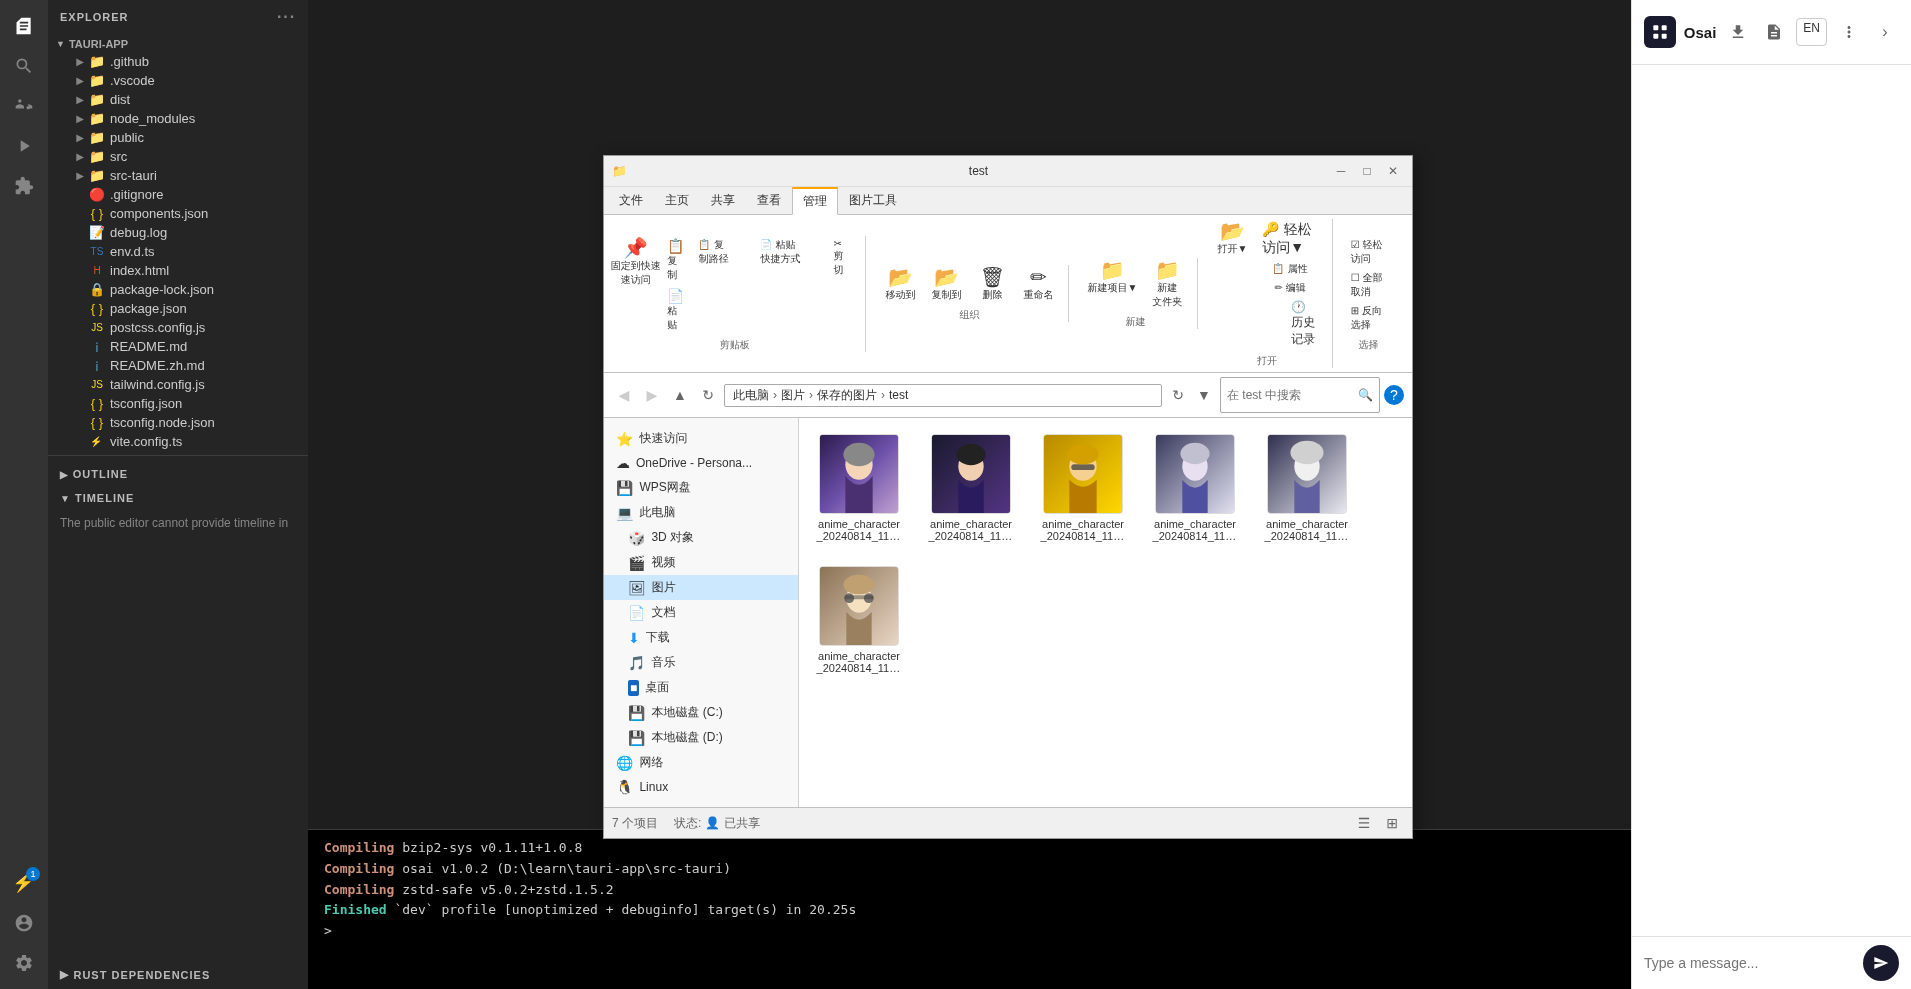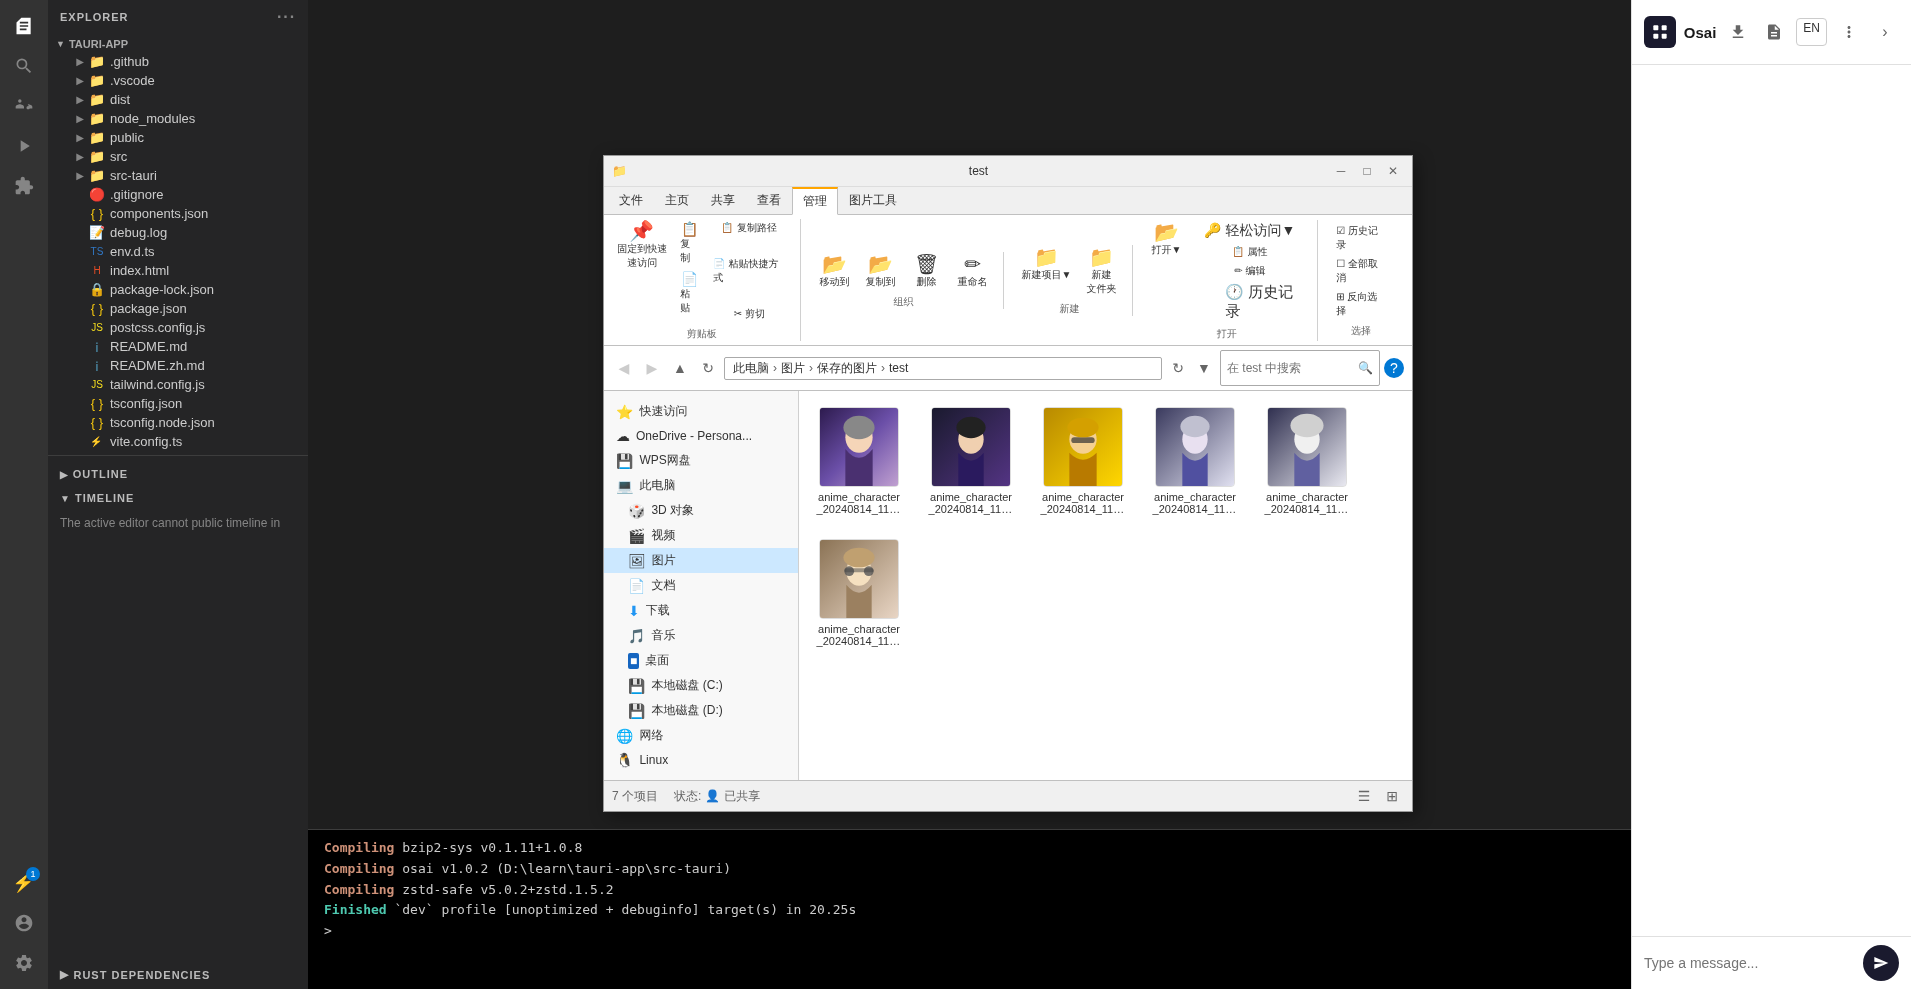--- a/index.html
+++ b/index.html
@@ -692,21 +692,21 @@
   <div class="divider-h"></div>
 
   <div class="section-label">
     <span class="arr">▶</span>
     <span>OUTLINE</span>
   </div>
   <div class="section-label">
     <span class="arr">▼</span>
     <span>TIMELINE</span>
   </div>
-  <div class="timeline-note">The active editor cannot public timeline in</div>
+  <div class="timeline-note">The public editor cannot provide timeline in</div>
 
   <div style="flex:1"></div>
   <div class="rust-deps">
     <span>▶</span>
     <span>RUST DEPENDENCIES</span>
   </div>
 </div>
 
 <div class="main-area">
 
@@ -742,21 +742,21 @@
             <div style="display:flex; flex-direction:column; gap:2px;">
               <div class="ribbon-btn-small">
                 <span style="font-size:14px;">📋</span>
                   <span style="font-size:10px;">复制</span>
               </div>
               <div class="ribbon-btn-small">
                 <span style="font-size:14px;">📄</span>
                   <span style="font-size:10px;">粘贴</span>
               </div>
             </div>
-            <div style="display:flex; flex-direction:column; gap:18px;">
+            <div style="display:flex; flex-direction:row; gap:18px;">
               <div class="ribbon-btn-small">
                 <span style="font-size:10px;">📋 复制路径</span>
               </div>
               <div class="ribbon-btn-small">
                 <span style="font-size:10px;">📄 粘贴快捷方式</span>
               </div>
               <div class="ribbon-btn-small">
                 <span style="font-size:10px;">✂ 剪切</span>
               </div>
             </div>
@@ -810,31 +810,31 @@
               <div class="ribbon-btn-small">
                 <span style="font-size:14px;">🔑 轻松访问▼</span>
               </div>
               <div class="ribbon-btn-small">
                 <span style="font-size:10px;">📋 属性</span>
               </div>
               <div class="ribbon-btn-small">
                 <span style="font-size:10px;">✏ 编辑</span>
               </div>
               <div class="ribbon-btn-small">
-                <span style="font-size:15px;margin-left:29px;">🕐 历史记录</span>
+                <span style="font-size:12px;margin-left:29px;">🕐 历史记录</span>
               </div>
             </div>
           </div>
           <div class="ribbon-group-label">打开</div>
         </div>
 
         <div class="ribbon-group">
           <div class="ribbon-buttons" style="flex-direction:column; gap:1px;">
             <div class="ribbon-btn-small">
-              <span style="font-size:10px;">☑ 历史记录</span>
+              <span style="font-size:10px;">☑ 轻松访问</span>
             </div>
             <div class="ribbon-btn-small">
               <span style="font-size:10px;">☐ 全部取消</span>
             </div>
             <div class="ribbon-btn-small">
               <span style="font-size:10px;">⊞ 反向选择</span>
             </div>
           </div>
           <div class="ribbon-group-label">选择</div>
         </div>

